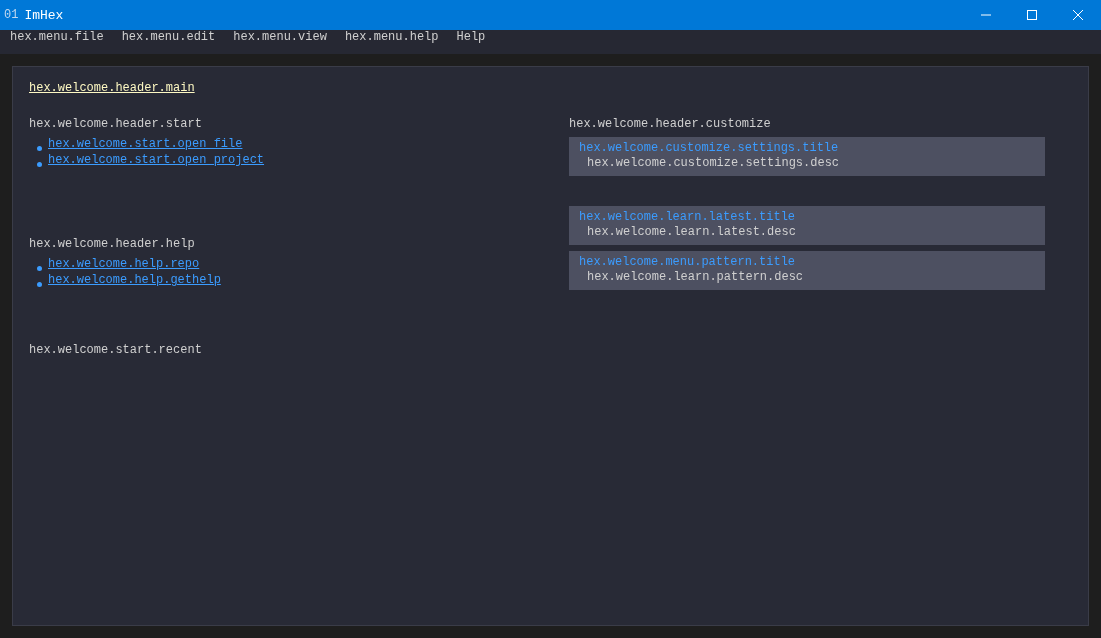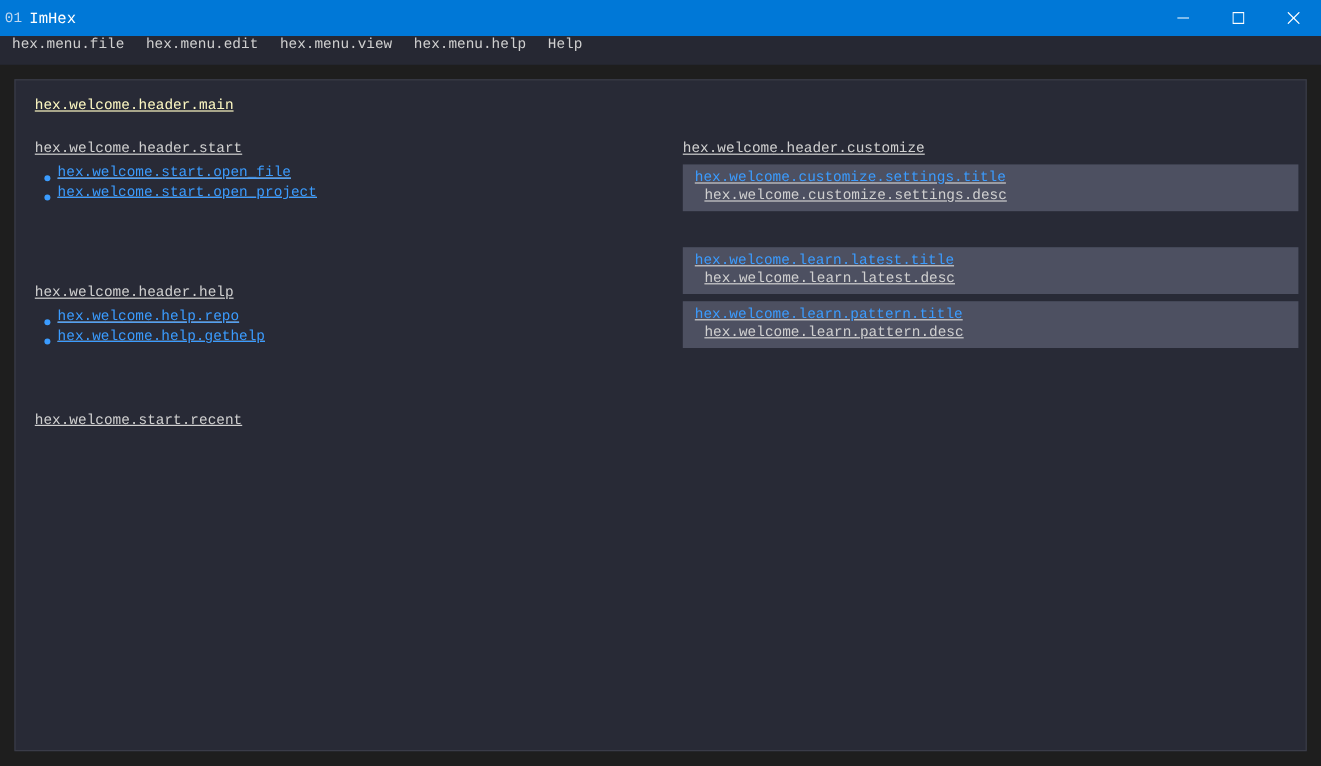--- a/index.html
+++ b/index.html
@@ -15,31 +15,31 @@
     
     .menubar { height: 24px; background: #262833; display: flex; padding: 0 10px; gap: 18px; color: #d0d0d0; font-size: 12px; }
     .menubar span { cursor: pointer; }
     
     .content { display: flex; padding: 12px; height: calc(638px - 30px - 24px); }
     .panel { background: #282a36; border: 1px solid #3a3c48; width: 100%; height: 100%; padding: 14px 16px; overflow: hidden; }
     
     .main-header { color: #fef9c3; text-decoration: underline; margin-bottom: 22px; font-size: 12px; }
     
     .columns { display: flex; gap: 30px; }
-    .col { flex: 1; text-decoration: underline; }
+    .col { flex: 1; }
     .col-left { flex: 0 0 510px; }
     
     .section { margin-bottom: 40px; }
     .section-h { color: #d0d0d0; margin-bottom: 6px; font-size: 12px; }
     
     .link-row { display: flex; align-items: flex-end; margin: 2px 0 2px 8px; }
     .bullet { width: 5px; height: 5px; border-radius: 50%; background: #3b9cff; margin-right: 6px; }
     .link-text { color: #3b9cff; text-decoration: underline; font-size: 12px; }
     
-    .card { background: #4d5061; margin: 2px 0 6px 0; padding: 4px 10px 6px 10px; width: 513px; }
+    .card { background: #4d5061; margin: 2px 0 6px 0; padding: 4px 10px 6px 10px; width: 476px; }
     .card-title { color: #3b9cff; font-size: 12px; margin-bottom: 1px; }
     .card-desc { color: #d0d0d0; font-size: 12px; margin-left: 8px; }
   </style>
 </head>
 <body>
 
 <div class="titlebar">
   <div class="titlebar-left">
     <span class="title-num">01</span>
     <span class="title-text">ImHex</span>
@@ -118,21 +118,21 @@
             <div class="card-desc">hex.welcome.customize.settings.desc</div>
           </div>
         </div>
 
         <div class="section">
           <div class="card">
             <div class="card-title">hex.welcome.learn.latest.title</div>
             <div class="card-desc">hex.welcome.learn.latest.desc</div>
           </div>
           <div class="card">
-            <div class="card-title">hex.welcome.learn.pattern.title</div>
+            <div class="card-title">hex.welcome.menu.pattern.title</div>
             <div class="card-desc">hex.welcome.learn.pattern.desc</div>
           </div>
         </div>
 
       </div>
     </div>
   </div>
 </div>
 
 </body></html>

